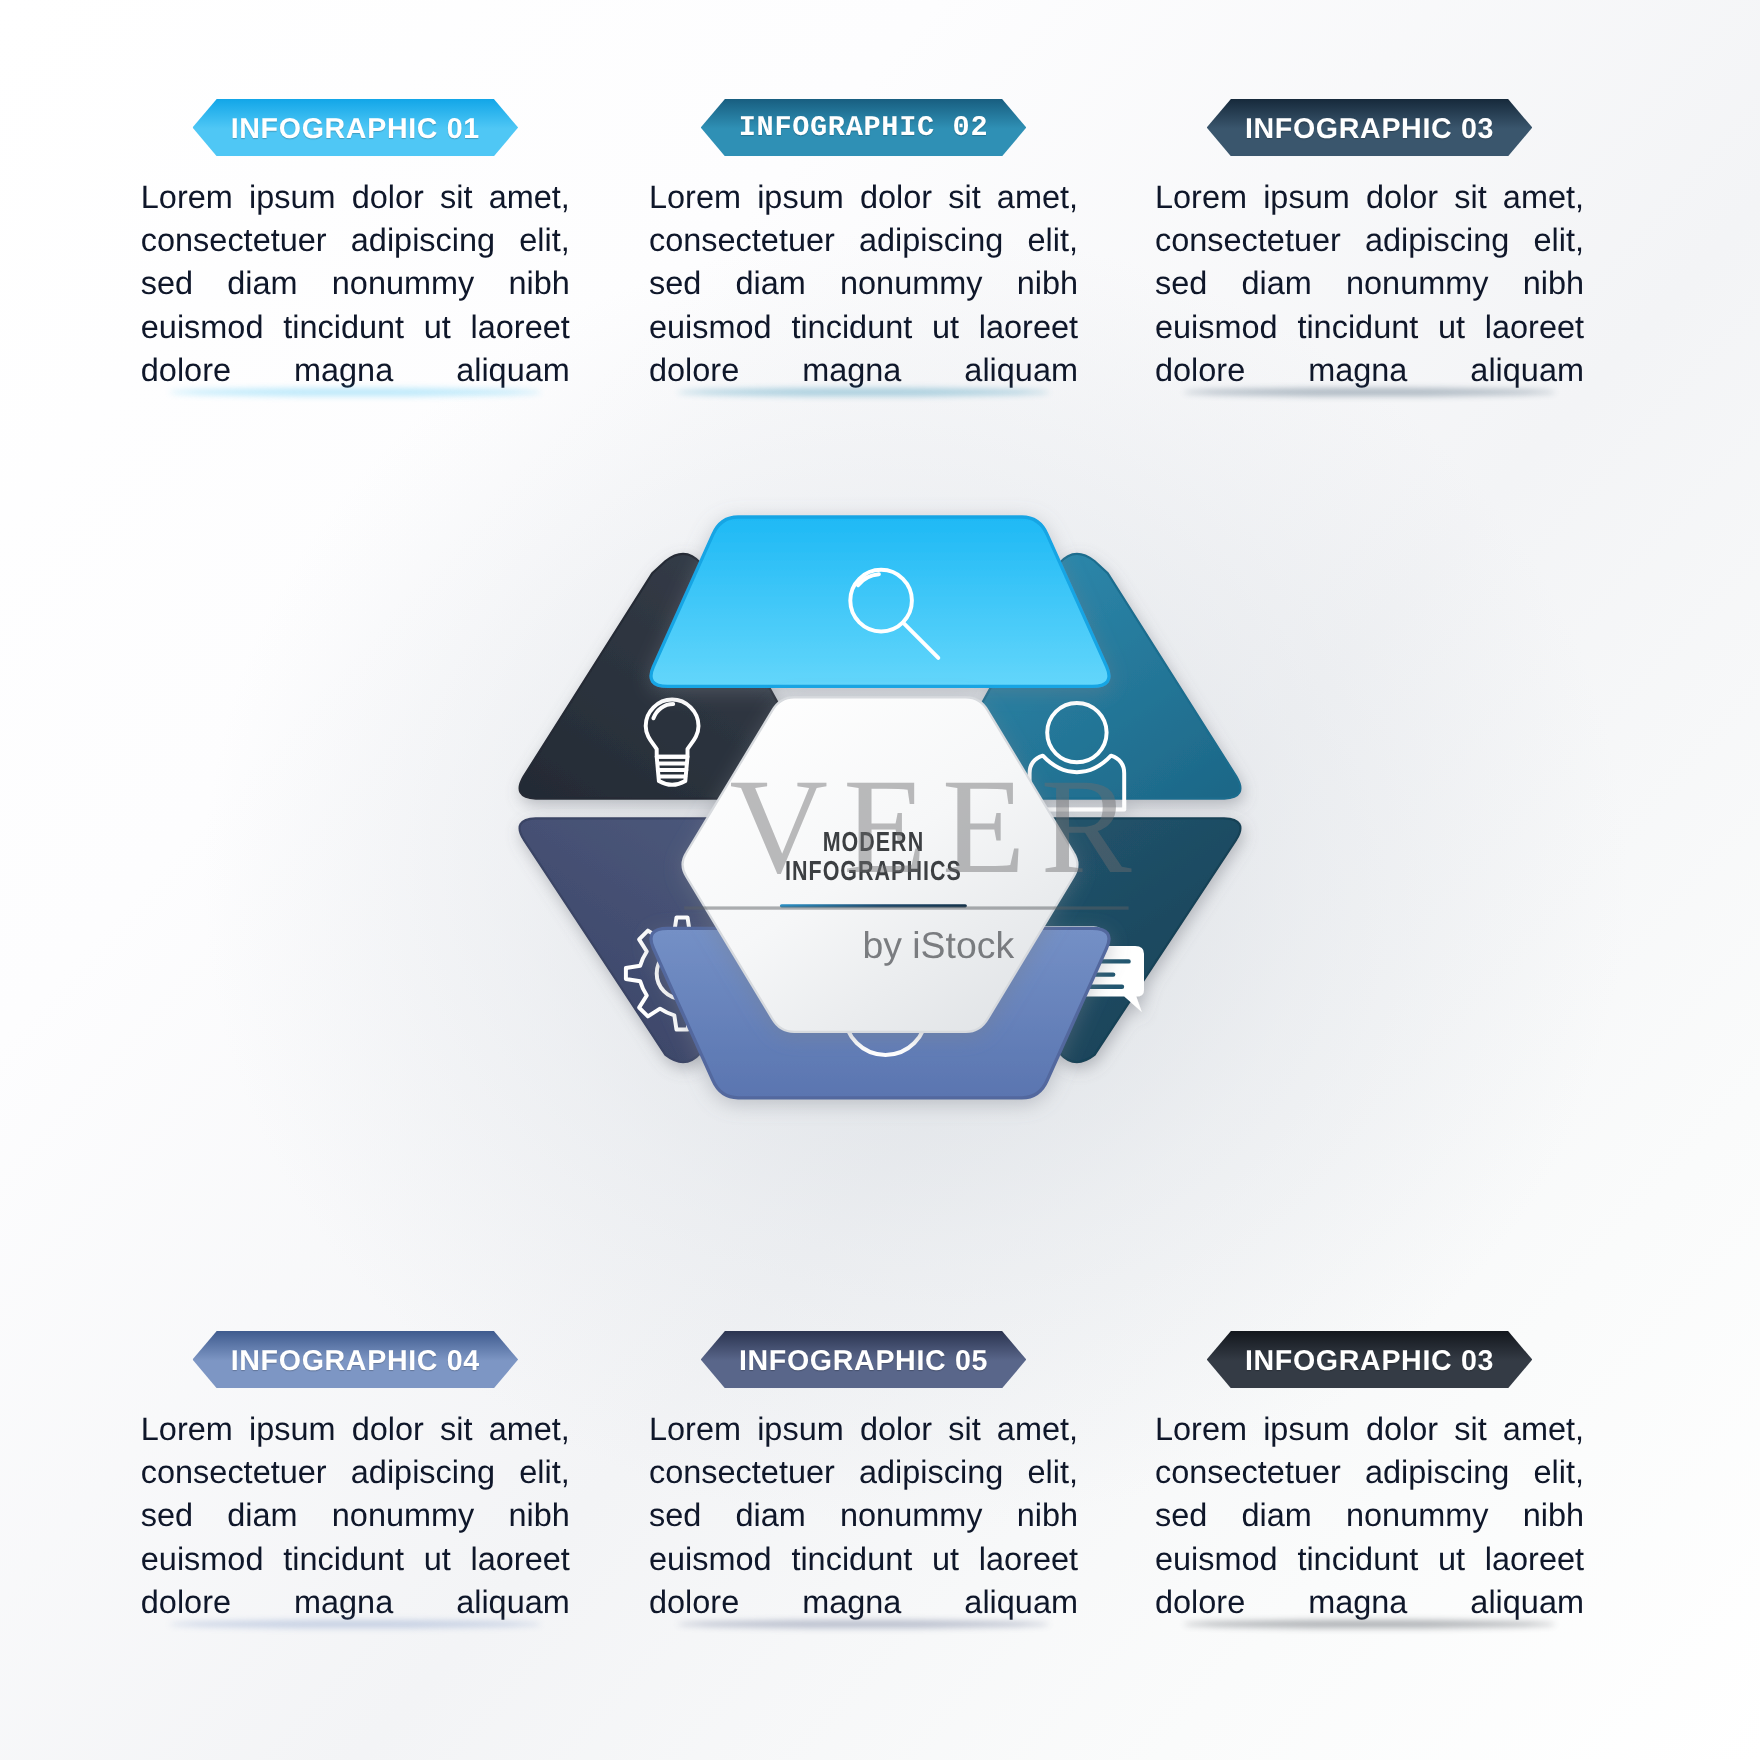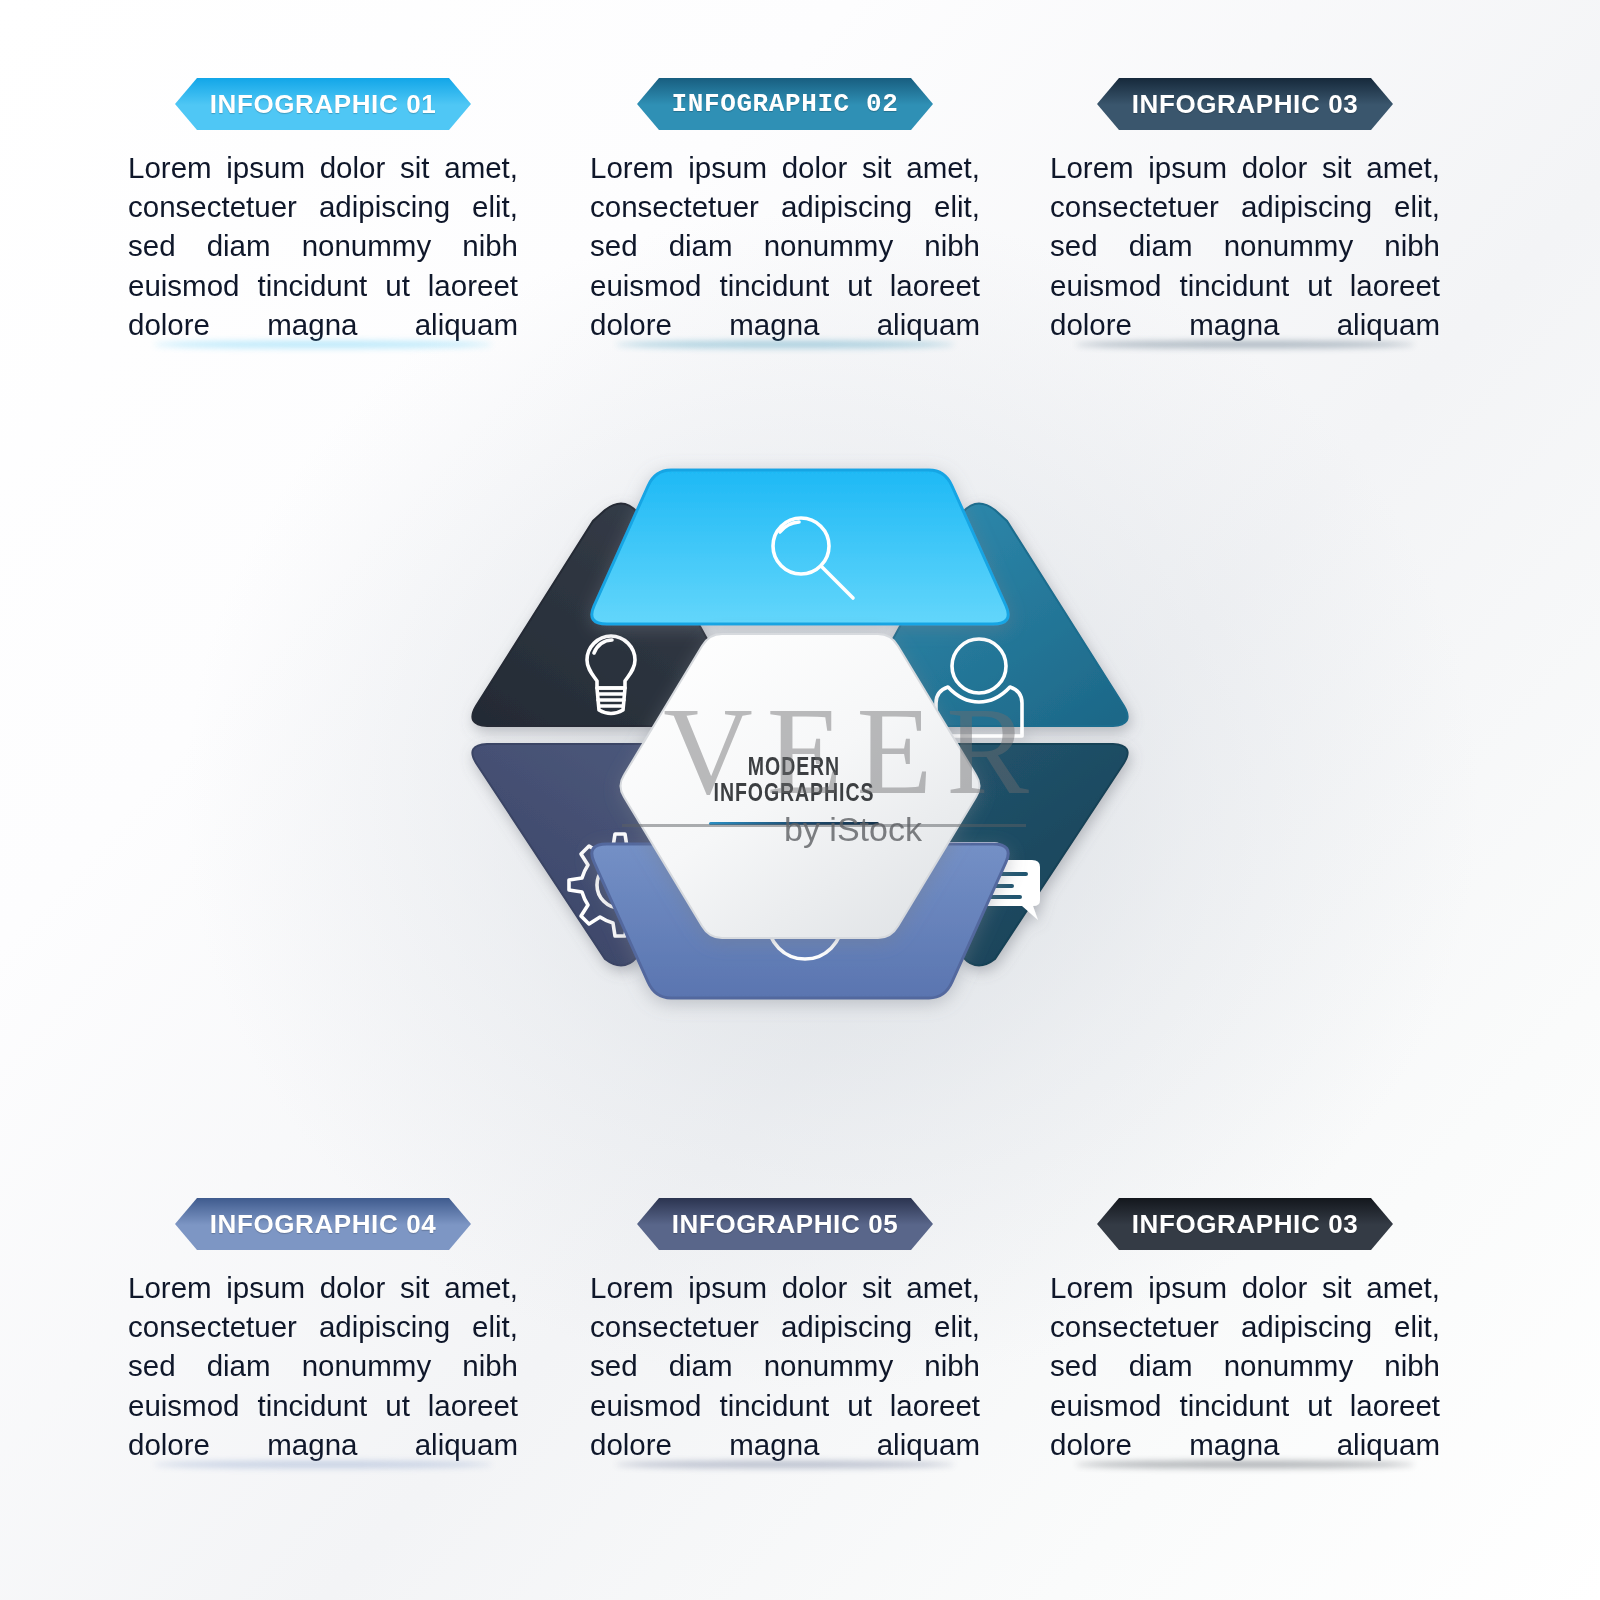--- a/index.html
+++ b/index.html
@@ -32,21 +32,21 @@
   .col-top { top: 78px; }
   .col-bot { top: 1198px; }
   .col-1 { left: 128px; }
   .col-2 { left: 590px; }
   .col-3 { left: 1050px; }
 
   
   .badge {
     position: relative;
     height: 52px;
-    margin: 0 auto 18px auto;
+    margin: 12px auto 18px auto;
     -webkit-clip-path: polygon(0% 50%, 22px 0%, calc(100% - 22px) 0%, 100% 50%, calc(100% - 22px) 100%, 22px 100%);
     clip-path: polygon(0% 50%, 22px 0%, calc(100% - 22px) 0%, 100% 50%, calc(100% - 22px) 100%, 22px 100%);
     display: flex;
     align-items: center;
     justify-content: center;
     width: 296px;
   }
   .badge-label {
     color: #ffffff;
     font-size: 26px;
@@ -153,21 +153,21 @@
     position: absolute;
     left: 622px;
     top: 824px;
     width: 404px;
     height: 3px;
     background: rgba(92,95,99,0.50);
   }
   #wm-istock {
     position: absolute;
     left: 620px;
-    top: 809px;
+    top: 840px;
     width: 466px;
     text-align: center;
     font-size: 34px;
     color: rgba(96,99,103,0.82);
     background: transparent;
     line-height: 1.2;
   }
   #wm-istock span { background: transparent; padding: 0 10px; }
 </style>
 </head>

